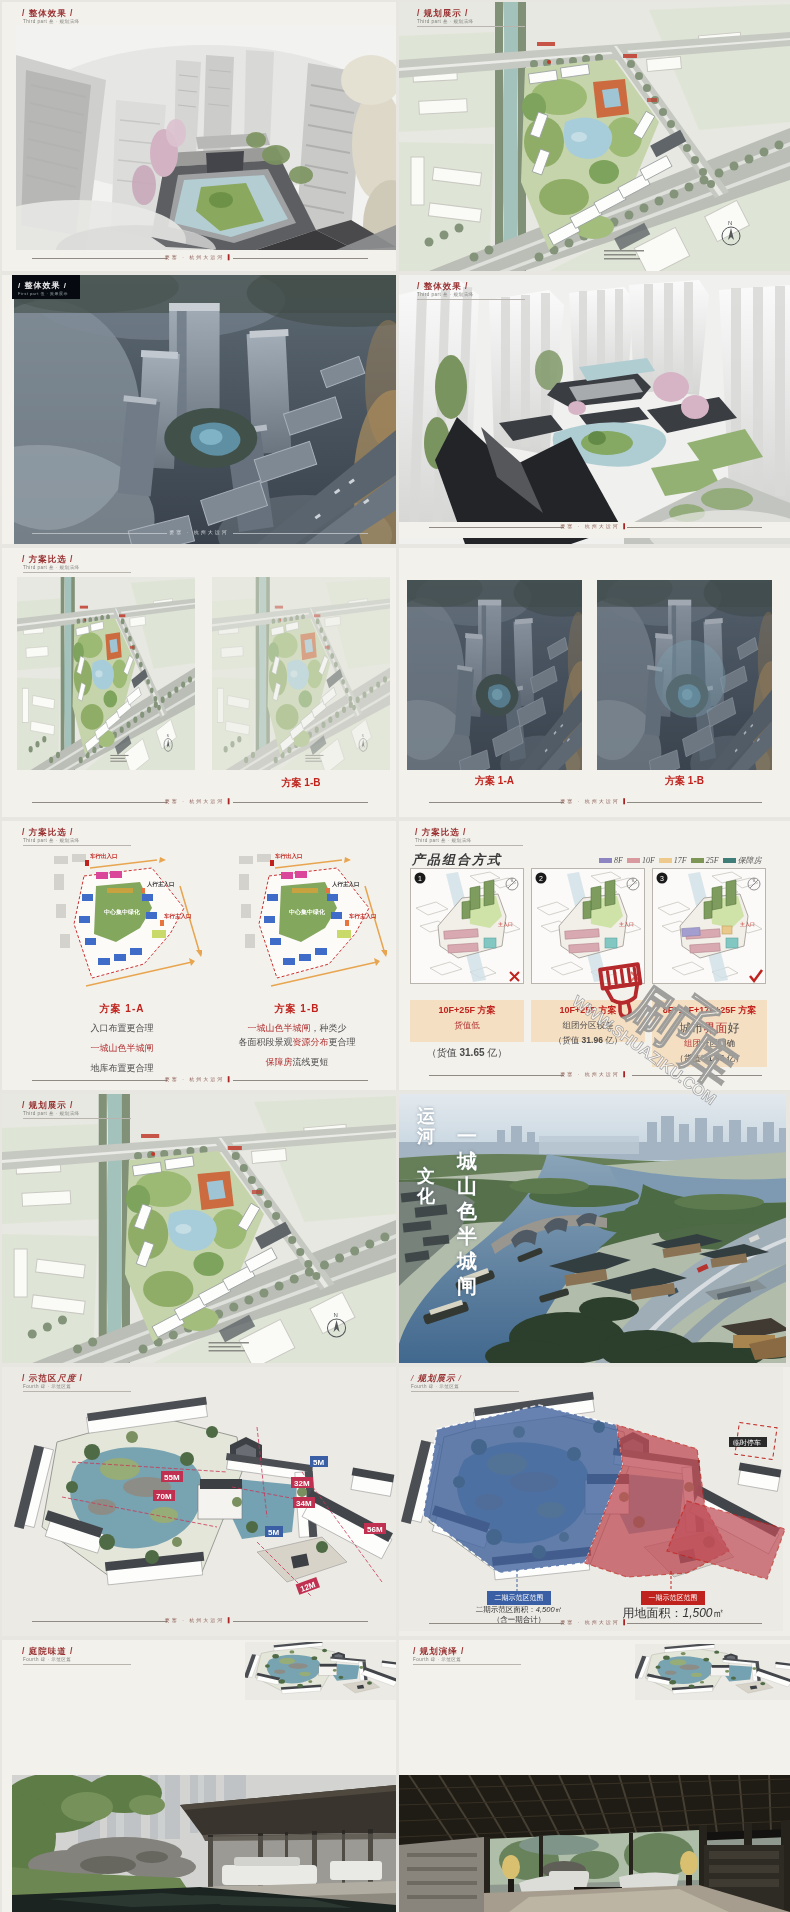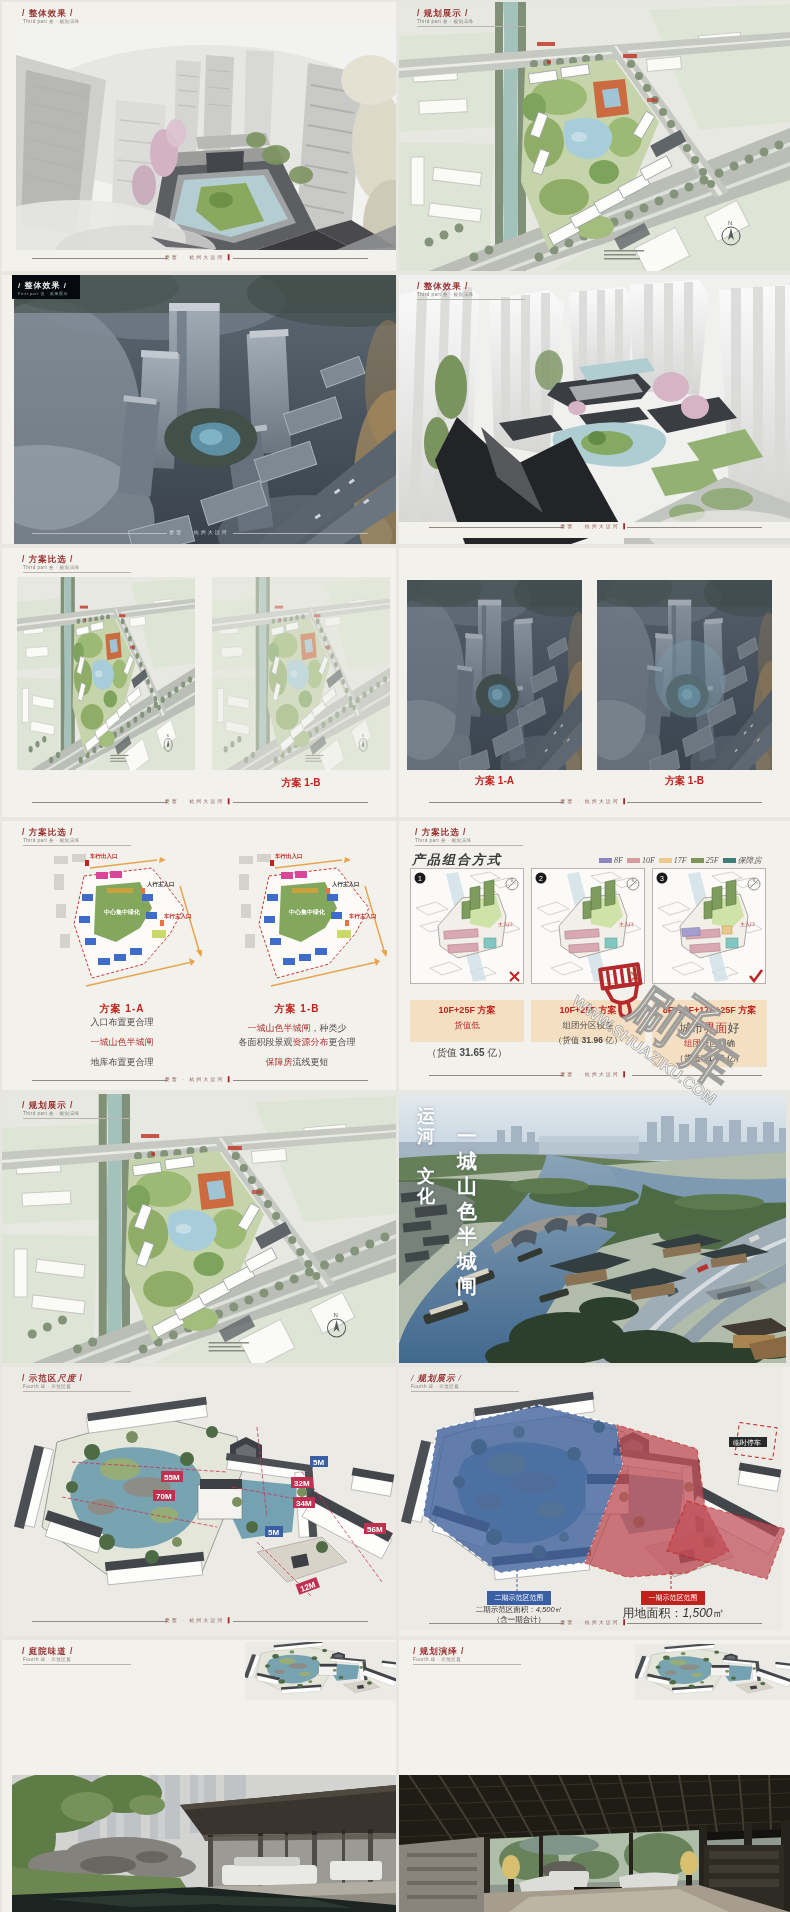--- a/index.html
+++ b/index.html
@@ -628,21 +628,21 @@
         </g>
 </g>
 </svg>
 
 <svg style="position:absolute;left:235px;top:25px" width="150" height="165" viewBox="0 0 150 165">
       <use href="#optdiag"></use>
     </svg>
 
 <div style="position:absolute;left:20px;top:181px;width:200px;text-align:center">
 <div style="color:#c0231d;font-weight:bold;font-size:10px;letter-spacing:1px">方案 1-A</div>
-<div style="color:#4a4a4a;font-size:9px;">入口布置更合理</div>
+<div style="color:#4a4a4a;font-size:9px;margin-top:6px">入口布置更合理</div>
 <div style="color:#b03030;font-size:9px;margin-top:7px">一城山色半城闸</div>
 <div style="color:#4a4a4a;font-size:9px;margin-top:7px">地库布置更合理</div>
 </div>
 
 <div style="position:absolute;left:200px;top:181px;width:190px;text-align:center">
 <div style="color:#c0231d;font-weight:bold;font-size:10px;letter-spacing:1px">方案 1-B</div>
 <div style="color:#4a4a4a;font-size:9px;margin-top:6px"><span style="color:#b03030">一城山色半城闸</span>，种类少</div>
 <div style="color:#4a4a4a;font-size:9px;margin-top:1px">各面积段景观<span style="color:#b03030">资源分布</span>更合理</div>
 <div style="color:#b03030;font-size:9px;margin-top:7px">保障房<span style="color:#4a4a4a">流线更短</span></div>
 </div>

